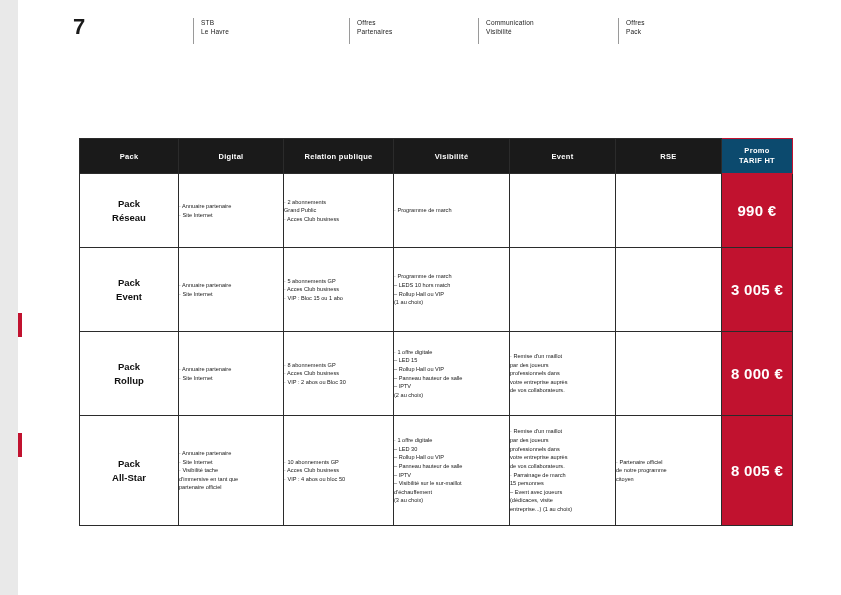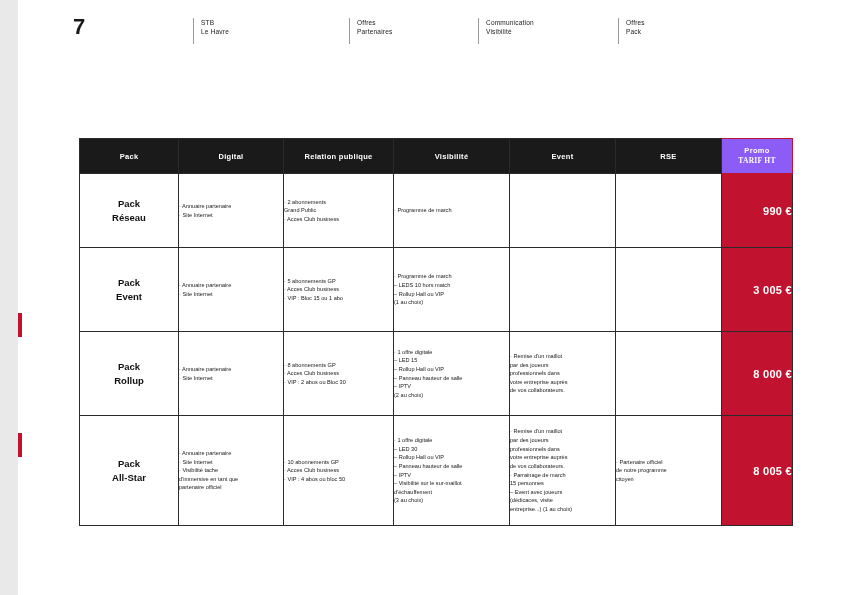--- a/index.html
+++ b/index.html
@@ -98,26 +98,26 @@
     background: #1a1a1a;
     color: #ffffff;
     height: 34px;
     font-size: 7.5px;
     font-weight: bold;
     letter-spacing: 0.3px;
     text-align: center;
     border: 1px solid #1a1a1a;
   }
   thead th.promo {
-    background: #8b5cf6;
+    background: #0c4a6e;
     border: 1px solid #c1122f;
     line-height: 1.35;
   }
   thead th.promo .l1 { display: block; }
-  thead th.promo .l2 { display: block; font-family: Liberation Serif, serif; }
+  thead th.promo .l2 { display: block; }
 
   tbody td {
     background: #ffffff;
   }
 
   .pack-name {
     text-align: center;
     font-size: 9.5px;
     font-weight: bold;
     color: #111;
@@ -130,22 +130,22 @@
     padding: 6px 6px 6px 7px;
     font-size: 5.6px;
     color: #1a1a1a;
     line-height: 1.55;
   }
   .cell-list div { white-space: nowrap; }
 
   .price {
     background: #c1122f;
     color: #ffffff;
-    text-align: right;
-    font-size: 11px;
+    text-align: center;
+    font-size: 15px;
     font-weight: bold;
     letter-spacing: 0.3px;
   }
 
   
   .r0 { height: 74px; }
   .r1 { height: 84px; }
   .r2 { height: 84px; }
   .r3 { height: 110px; }
 </style>

